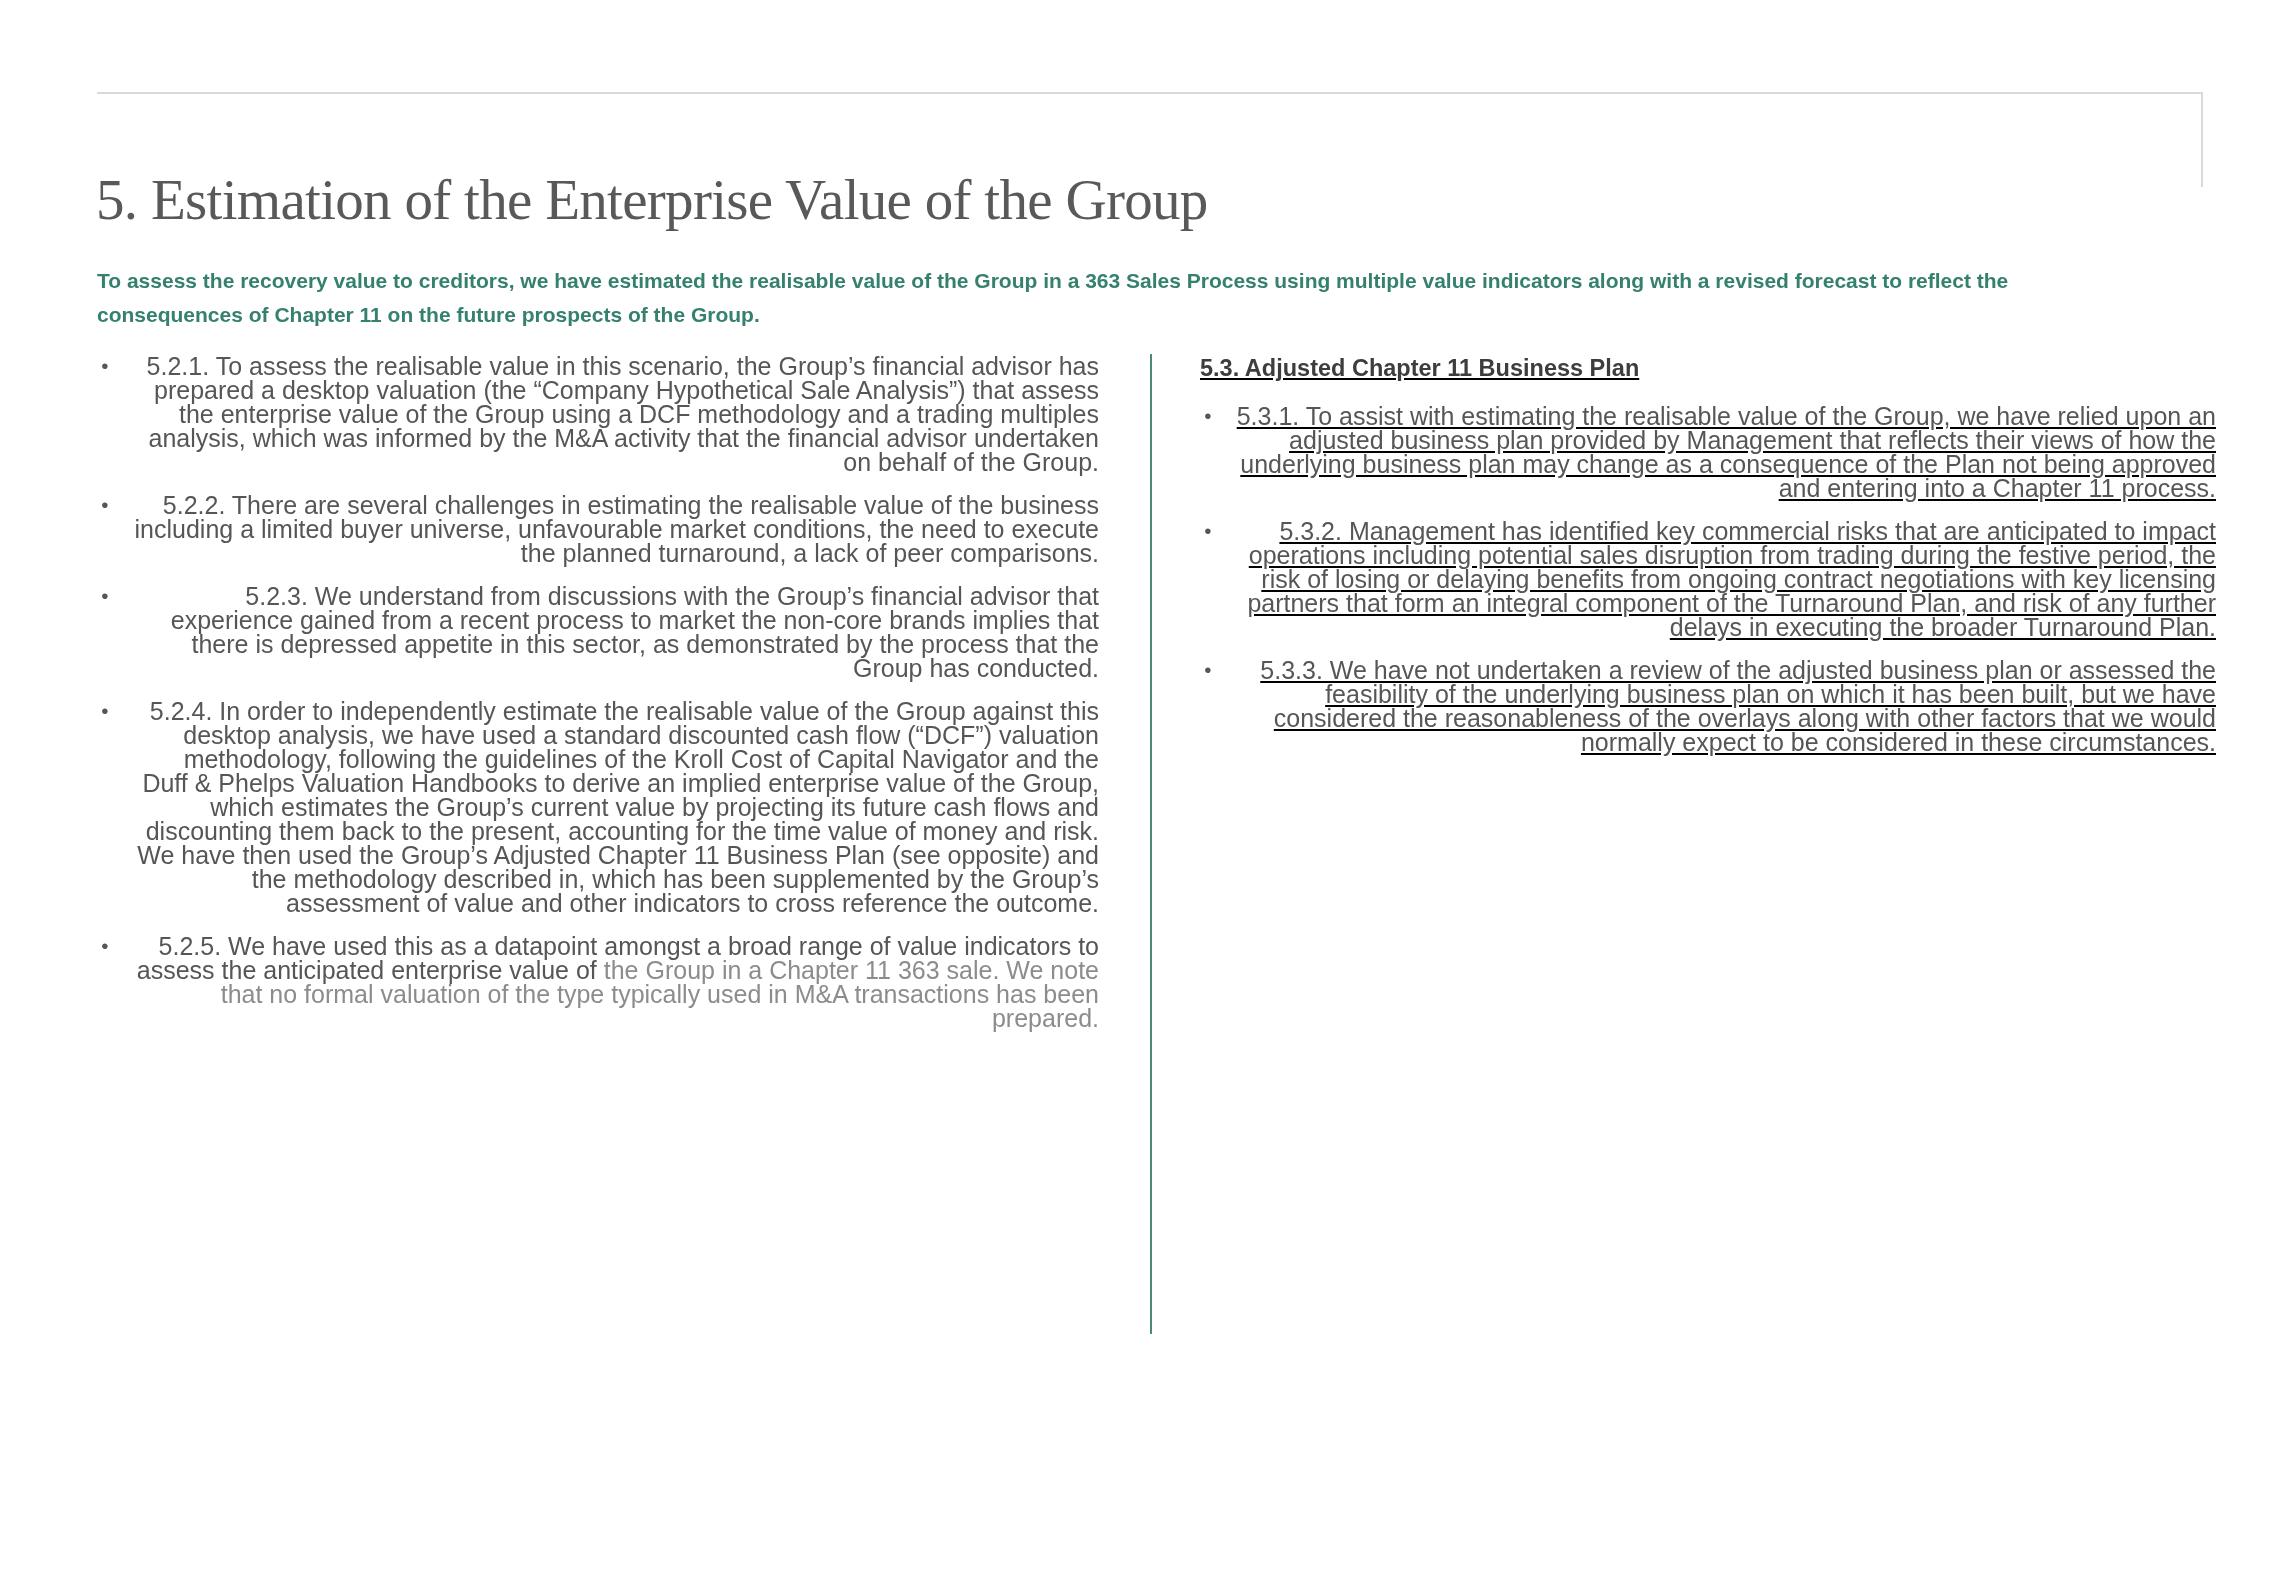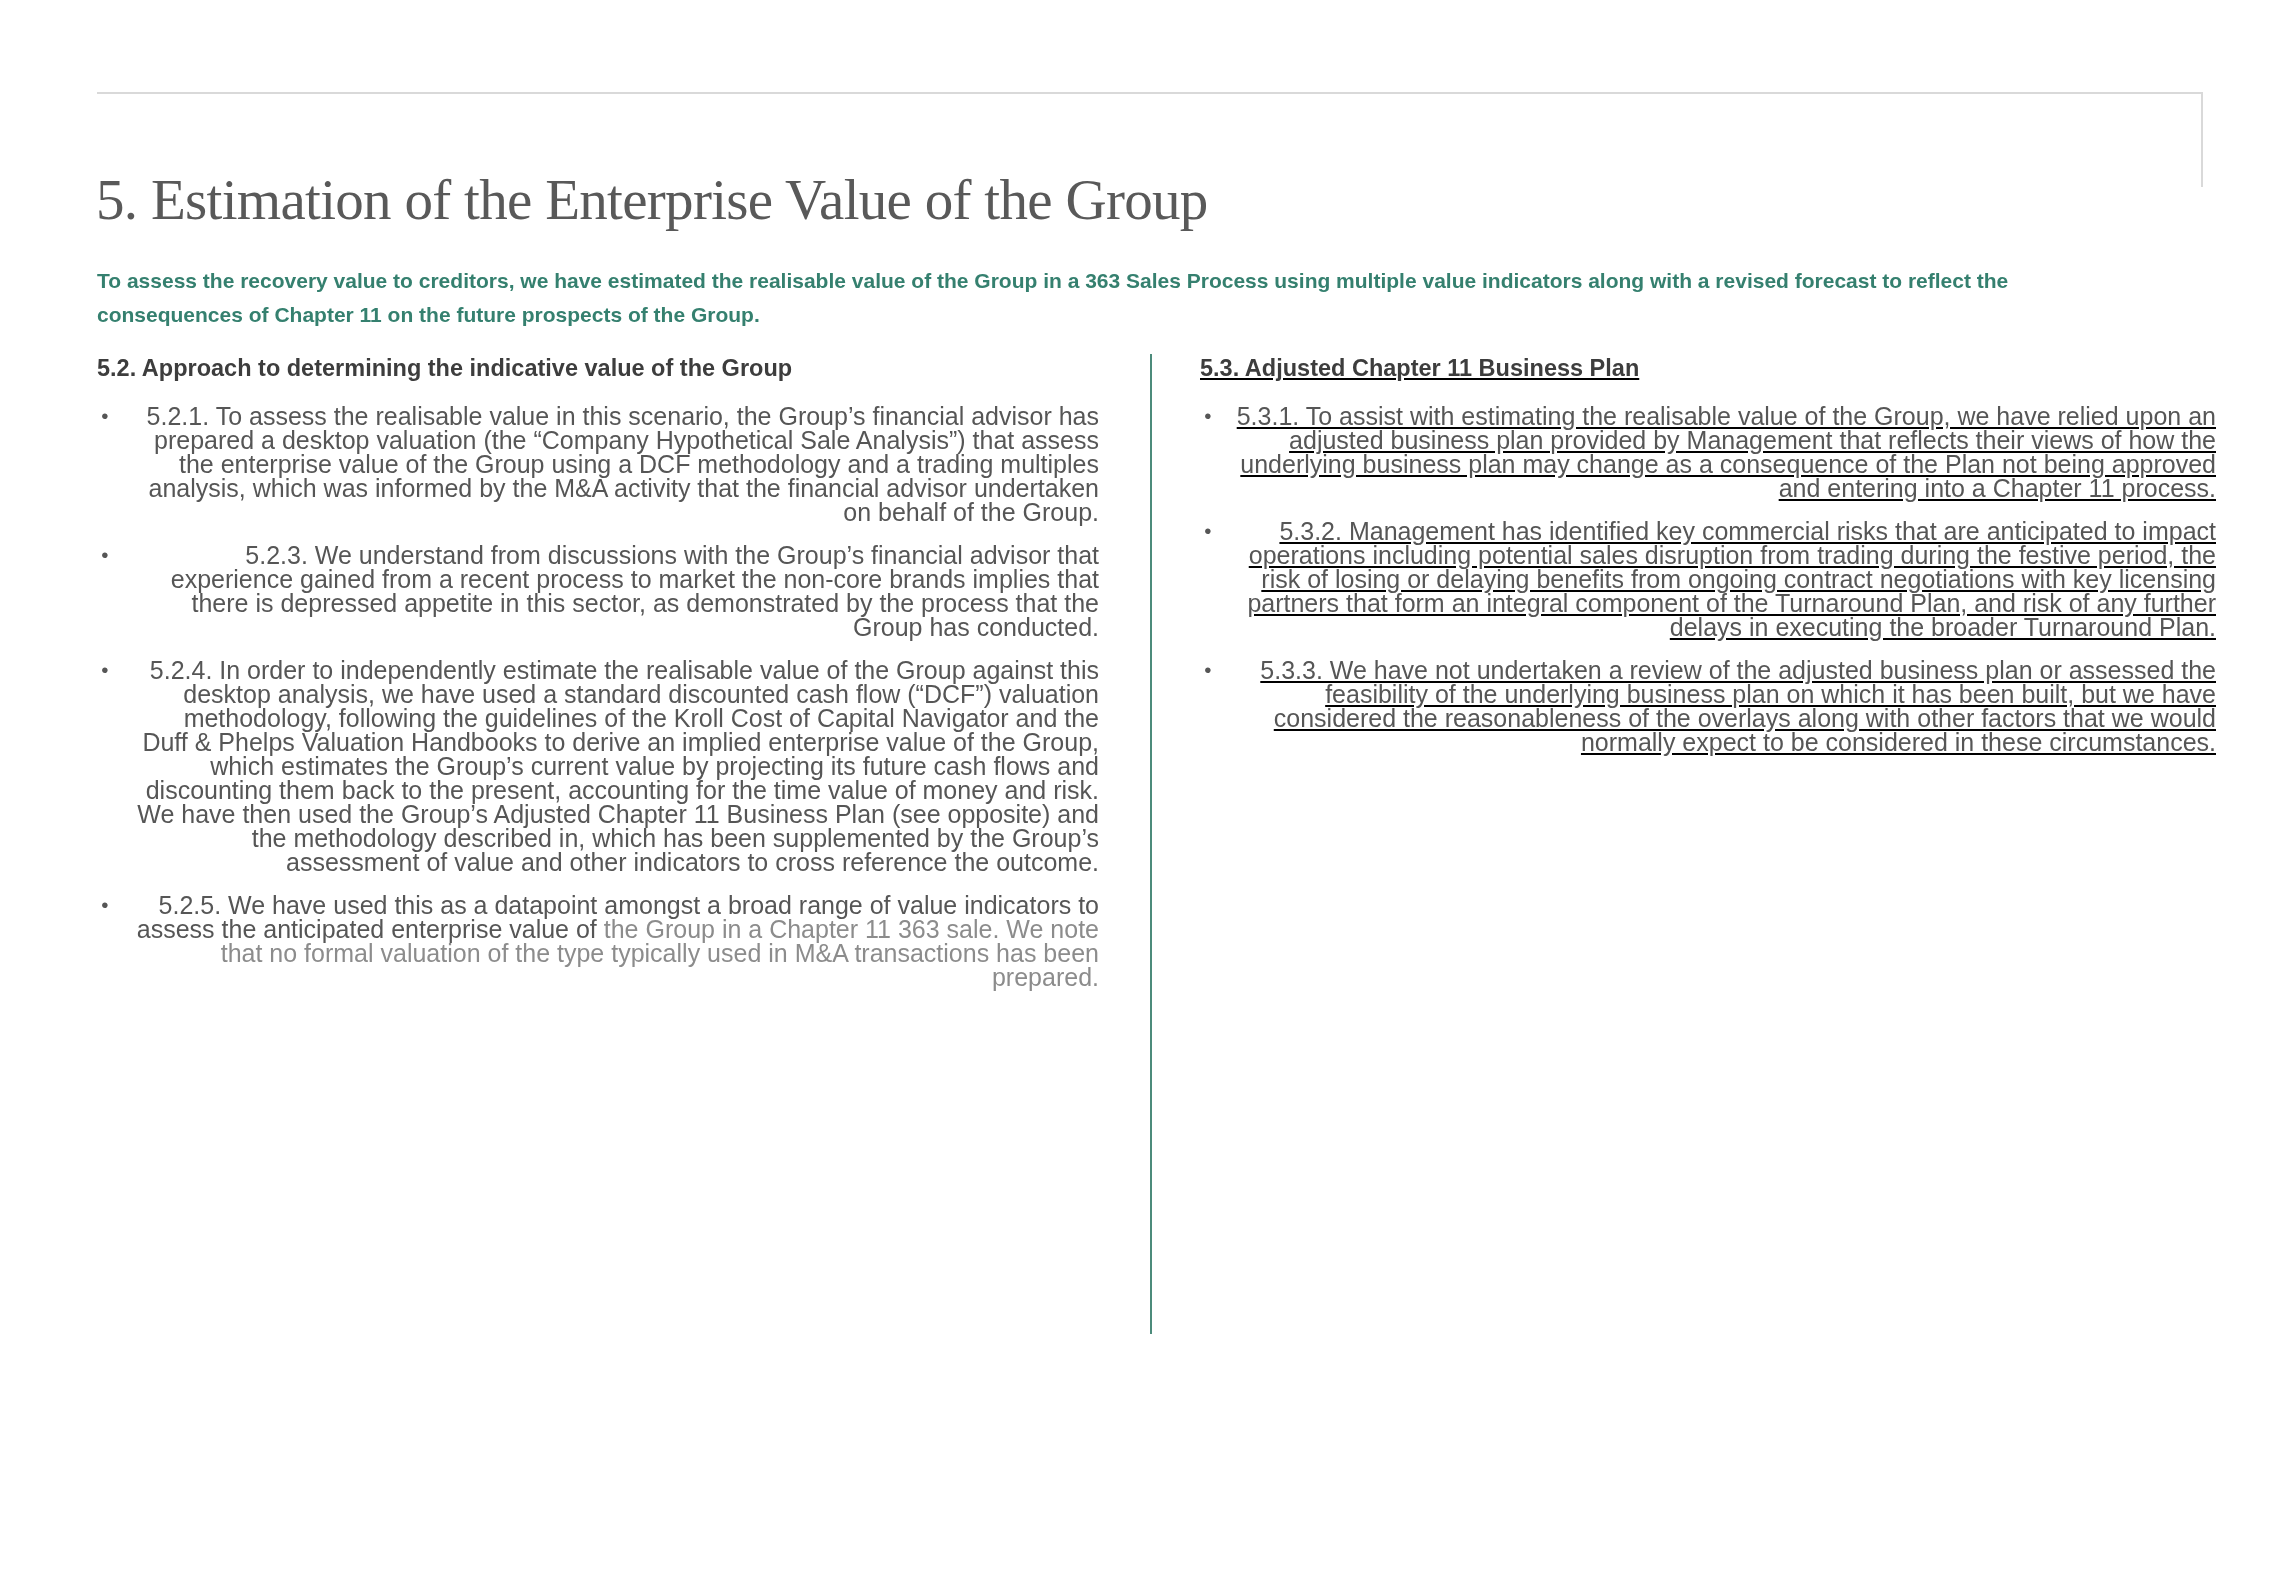--- a/index.html
+++ b/index.html
@@ -113,23 +113,25 @@
 <div class="page">
 
   <div class="top-rule"></div>
   <div class="corner-rule"></div>
 
   <h1 class="title">5. Estimation of the Enterprise Value of the Group</h1>
 
   <p class="intro">To assess the recovery value to creditors, we have estimated the realisable value of the Group in a 363 Sales Process using multiple value indicators along with a revised forecast to reflect the consequences of Chapter 11 on the future prospects of the Group.</p>
 
   <div class="col col-left">
-    <h2>5.2. Approach to determining the indicative value of the Group</h2>
     <div class="bullet">
       <span>5.2.1. To assess the realisable value in this scenario, the Group’s financial advisor has prepared a desktop valuation (the “Company Hypothetical Sale Analysis”) that assess the enterprise value of the Group using a DCF methodology and a trading multiples analysis, which was informed by the M&amp;A activity that the financial advisor undertaken on behalf of the Group.</span>
+    </div>
+    <div class="bullet">
+      <span>5.2.2. There are several challenges in estimating the realisable value of the business including a limited buyer universe, unfavourable market conditions, the need to execute the planned turnaround, a lack of peer comparisons.</span>
     </div>
     <div class="bullet">
       <span>5.2.3. We understand from discussions with the Group’s financial advisor that experience gained from a recent process to market the non-core brands implies that there is depressed appetite in this sector, as demonstrated by the process that the Group has conducted.</span>
     </div>
     <div class="bullet">
       <span>5.2.4. In order to independently estimate the realisable value of the Group against this desktop analysis, we have used a standard discounted cash flow (“DCF”) valuation methodology, following the guidelines of the Kroll Cost of Capital Navigator and the Duff &amp; Phelps Valuation Handbooks to derive an implied enterprise value of the Group, which estimates the Group’s current value by projecting its future cash flows and discounting them back to the present, accounting for the time value of money and risk.  We have then used the Group’s Adjusted Chapter 11 Business Plan (see opposite) and the methodology described in, which has been supplemented by the Group’s assessment of value and other indicators to cross reference the outcome.</span>
     </div>
     <div class="bullet">
       <span>5.2.5. We have used this as a datapoint amongst a broad range of value indicators to assess the anticipated enterprise value of </span><span class="muted">the Group in a Chapter 11 363 sale. We note that no formal valuation of the type typically used in M&amp;A transactions has been prepared.</span>
     </div>

